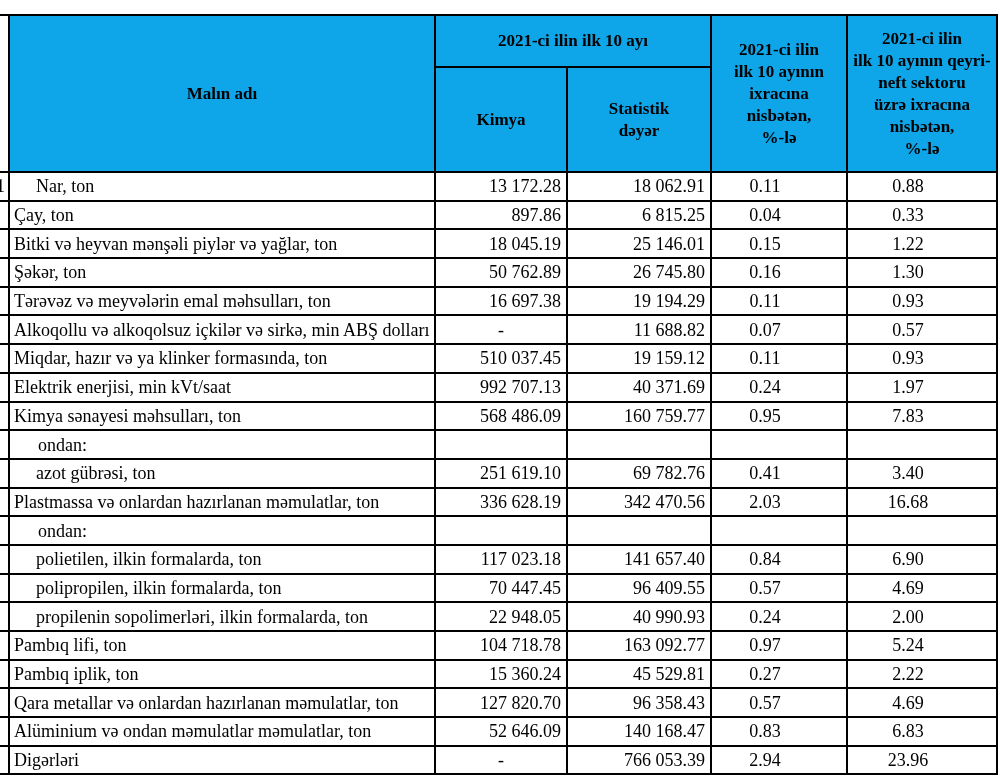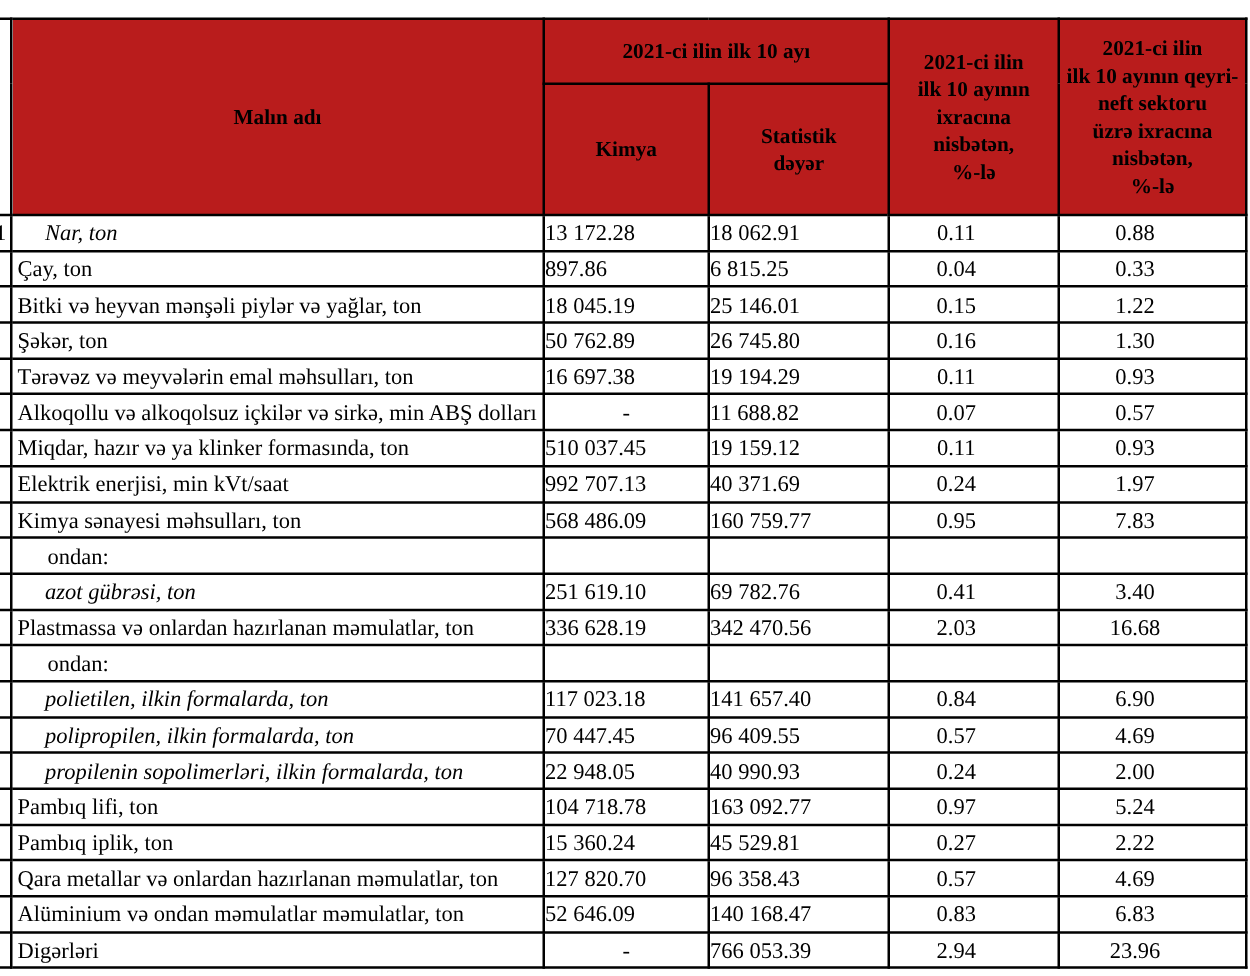--- a/index.html
+++ b/index.html
@@ -18,42 +18,42 @@
     width: 1026px;
     border-collapse: collapse;
     table-layout: fixed;
   }
   th, td {
     border: 2px solid #000000;
     vertical-align: middle;
     overflow: hidden;
   }
   thead th {
-    background: #b91c1c;
+    background: #0ea5e9;
     font-weight: bold;
     font-size: 17px;
     line-height: 22px;
     text-align: center;
     padding: 2px 4px;
   }
   thead th.num-head { background: #ffffff; }
   thead tr.h-row-1 { height: 52px; }
   thead tr.h-row-2 { height: 105px; }
   .pre { white-space: pre-line; }
   tbody td {
     height: 28.7px;
     font-size: 18px;
     line-height: 20px;
     white-space: nowrap;
   }
   td.num-cell   { text-align: right; padding-right: 3px; }
   td.name-cell  { text-align: left;  padding-left: 4px; }
-  td.name-cell.ind1 { padding-left: 26px; font-style: italic; }
+  td.name-cell.ind1 { padding-left: 26px; }
   td.name-cell.ind2 { padding-left: 28px; }
-  td.qty-cell, td.val-cell { text-align: left; padding-right: 26px; }
+  td.qty-cell, td.val-cell { text-align: right; padding-right: 5px; }
   td.pct-cell   { text-align: center; padding-right: 28px; }
   td.dash       { text-align: center; padding-right: 0; }
 </style>
 </head>
 <body>
 
 <table class="export-table">
   <colgroup>
     <col style="width:38px">
     <col style="width:426px">

